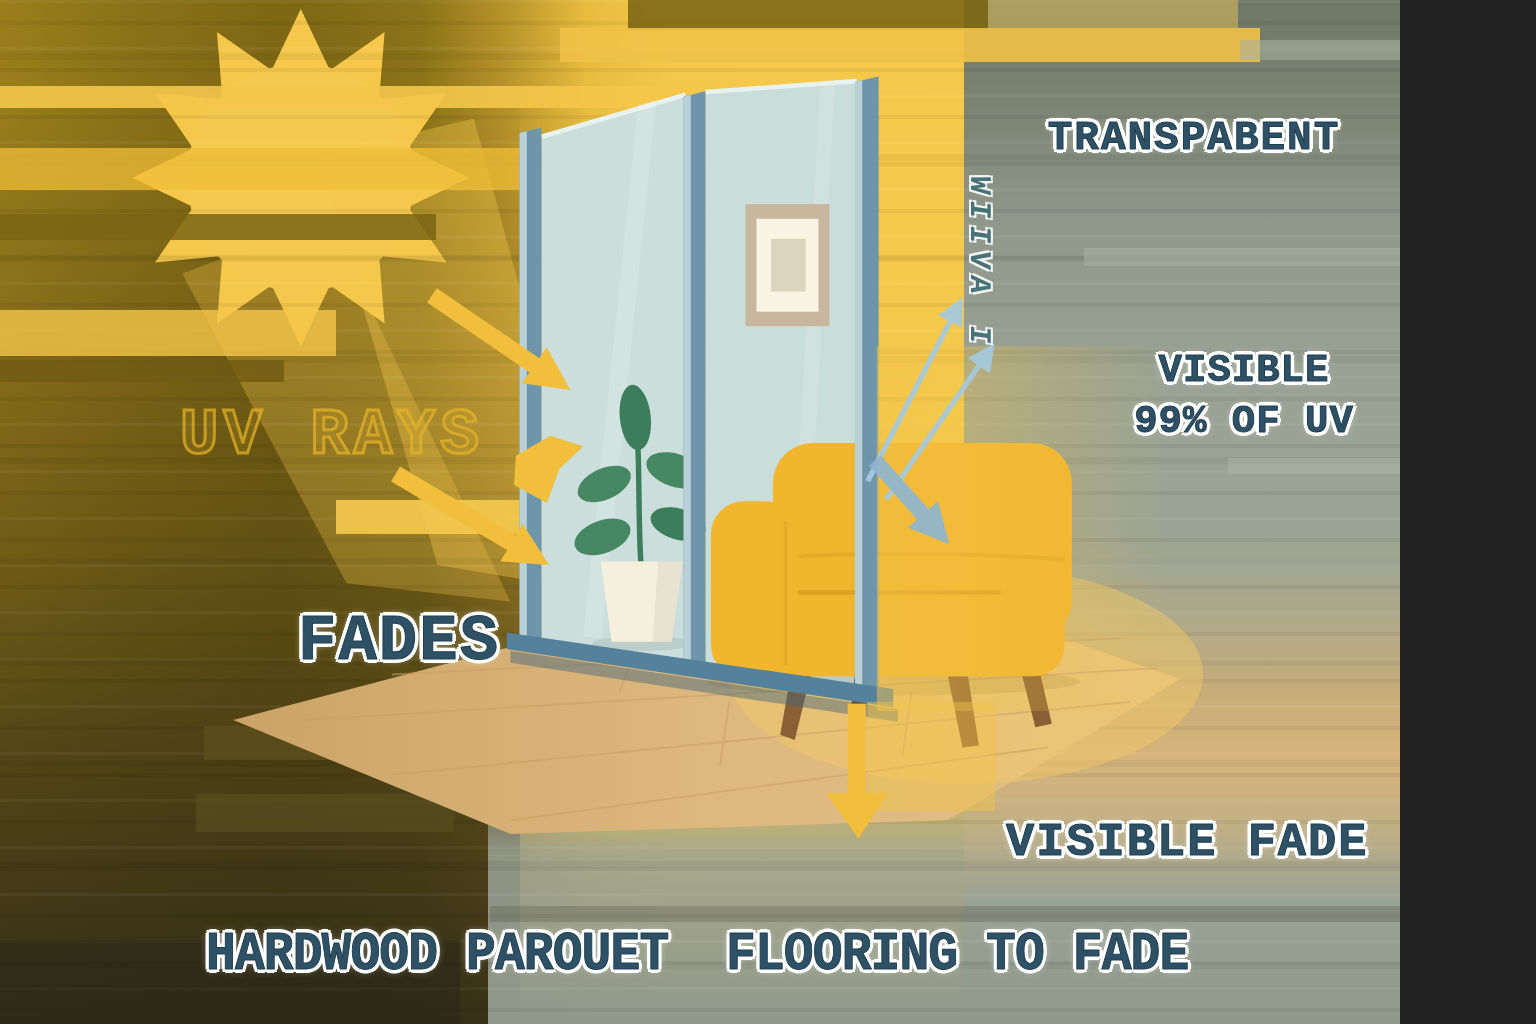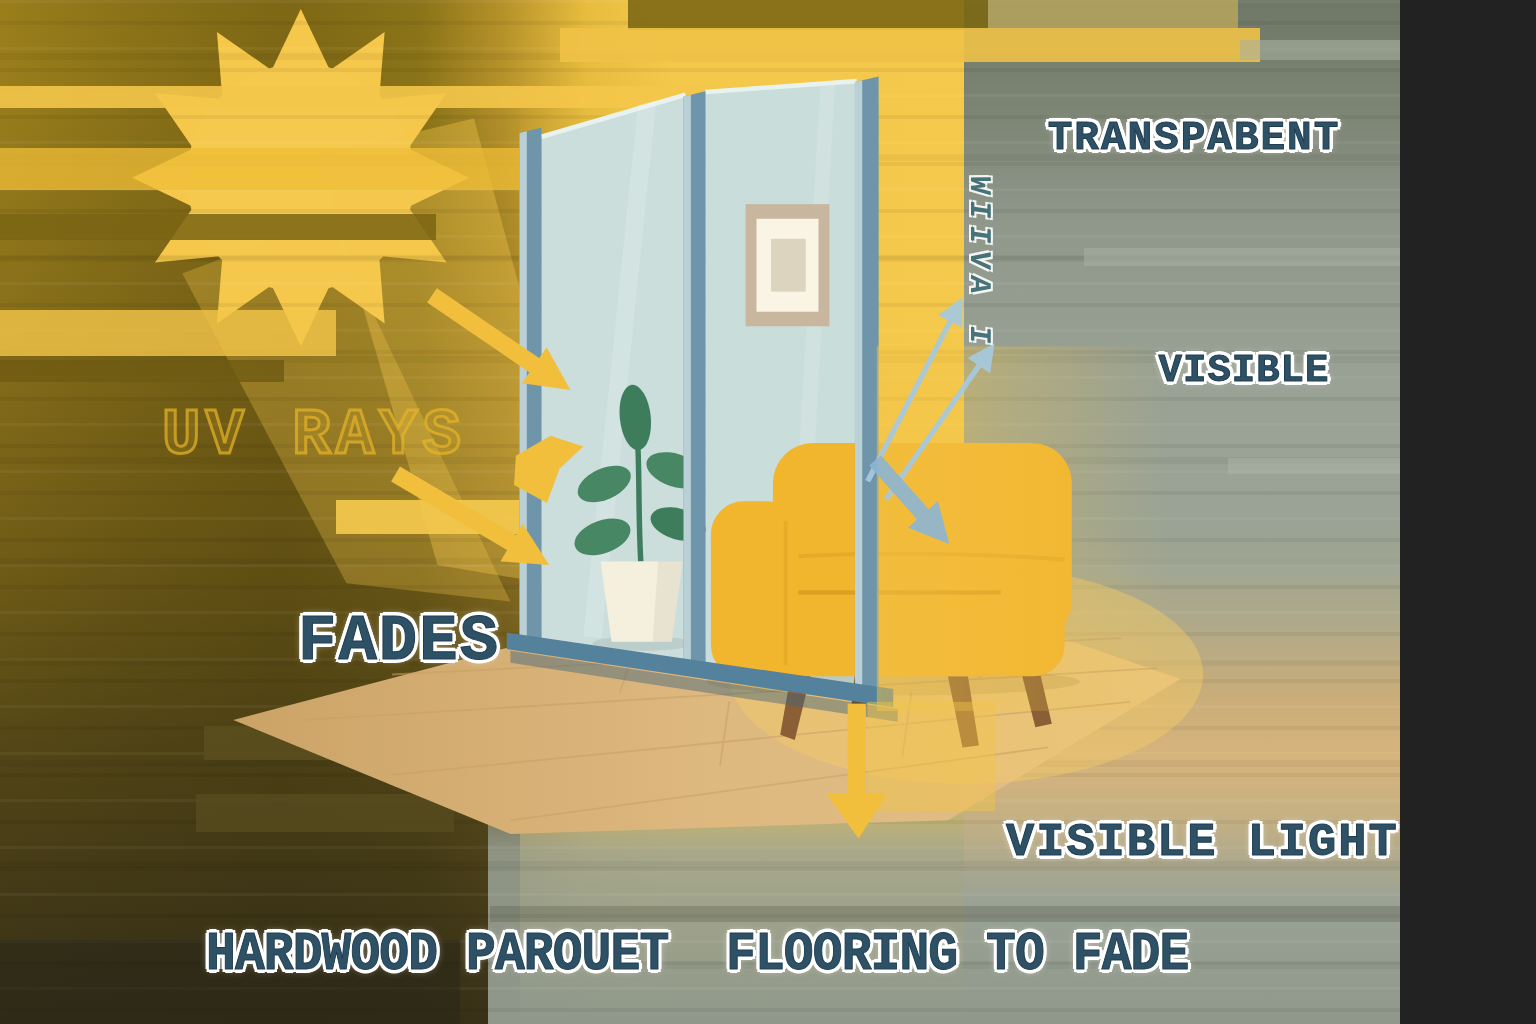--- a/index.html
+++ b/index.html
@@ -28,21 +28,21 @@
     text-shadow:-3px -3px 0 #fff,3px -3px 0 #fff,-3px 3px 0 #fff,3px 3px 0 #fff,
       -4px 0 0 #fff,4px 0 0 #fff,0 -4px 0 #fff,0 4px 0 #fff,0 0 10px rgba(255,255,255,.75);}
   .t-film{left:1012px;top:112px;width:364px;text-align:center;font-size:41px;
     letter-spacing:2px;line-height:52px;}
   .t-blocks{left:1082px;top:346px;width:324px;text-align:center;font-size:39px;
     letter-spacing:1px;line-height:51px;}
   .t-fades{left:298px;top:606px;font-size:64px;letter-spacing:2px;}
   .t-visible{left:1006px;top:816px;font-size:47px;letter-spacing:2px;}
   .t-caption{left:206px;top:924px;font-size:54px;letter-spacing:-1px;white-space:pre;
     transform:scaleX(.92);transform-origin:0 0;}
-  .t-uvrays{position:absolute;left:162px;top:400px;font-weight:bold;font-size:64px;
+  .t-uvrays{position:absolute;left:180px;top:400px;font-weight:bold;font-size:64px;
     letter-spacing:5px;color:rgba(233,185,47,.15);-webkit-text-stroke:3px rgba(230,180,40,.8);
     opacity:.9;}
   .t-vertical{position:absolute;left:996px;top:178px;font-weight:bold;font-size:30px;
     letter-spacing:7px;color:#3f6f77;transform:rotate(90deg) skewX(-8deg);transform-origin:0 0;
     text-shadow:-2px -2px 0 #fff,2px -2px 0 #fff,-2px 2px 0 #fff,2px 2px 0 #fff;opacity:.9;}
 </style>
 </head>
 <body>
 
 <div id="canvas">
@@ -189,21 +189,22 @@
       <polygon points="906,870 974,870 942,920" fill="#f2bf3d"></polygon>
     </g>
   </svg>
 
   <div class="lbl t-film">
     <div>TRANSPABENT</div>
   </div>
 
   <div class="lbl t-blocks">
     <div>VISIBLE</div>
+    <div>99% OF UV</div>
   </div>
 
   <div class="t-uvrays">UV RAYS</div>
   <div class="lbl t-fades">FADES</div>
-  <div class="lbl t-visible">VISIBLE LIGHT</div>
+  <div class="lbl t-visible">VISIBLE FADE</div>
   <div class="lbl t-caption">HARDWOOD PAROUET  FLOORING TO FADE</div>
   <div class="t-vertical">WIIVA I</div>
 
 </div>
 
 </body></html>

